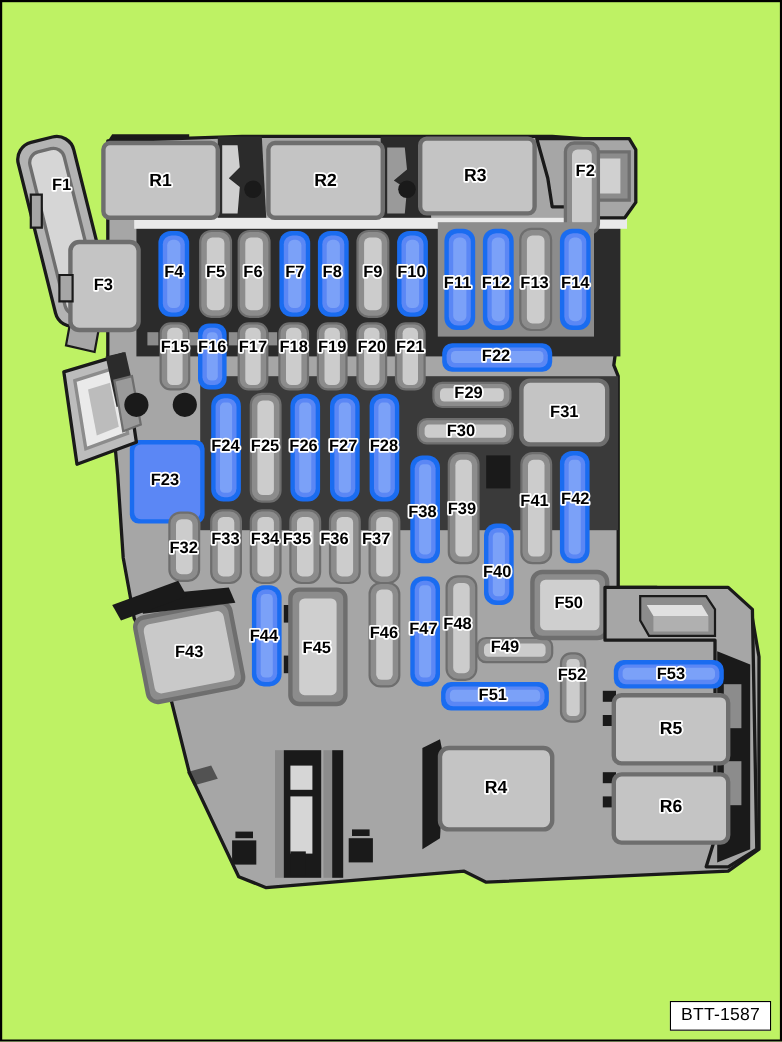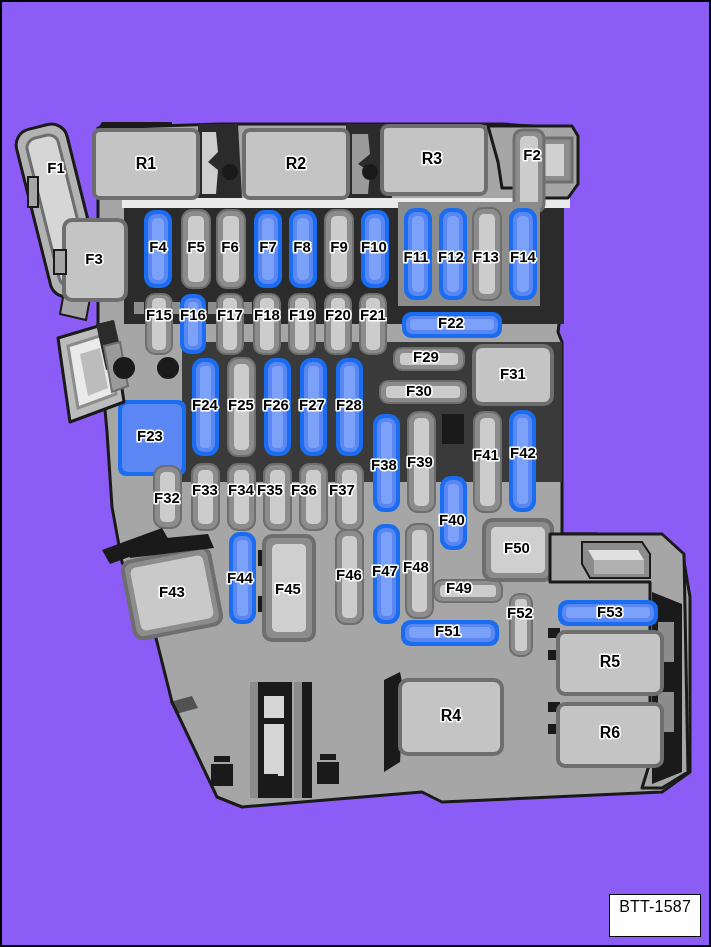--- a/index.html
+++ b/index.html
@@ -8,39 +8,39 @@
     padding: 0;
     background: #ffffff;
   }
   body {
     font-family: "Liberation Sans", sans-serif;
   }
   #page {
     position: relative;
     width: 711px;
     height: 947px;
-    background: #8b5cf6;
+    background: #bef264;
     border: 2px solid #000000;
     box-sizing: border-box;
     overflow: hidden;
   }
   #diagram-svg {
     position: absolute;
     left: 0; top: 0;
     width: 711px;
     height: 947px;
     display: block;
   }
   .fig-label {
     position: absolute;
     right: 8px;
     bottom: 8px;
     background: #ffffff;
     border: 1px solid #000000;
-    padding: 3px 9px 20px 9px;
+    padding: 3px 9px 4px 9px;
     font-family: "Liberation Sans", sans-serif;
     font-size: 16px;
     font-weight: normal;
     color: #000000;
     letter-spacing: 0.2px;
     line-height: 1.1;
   }
   
   text.lbl {
     font-family: "Liberation Sans", sans-serif;

